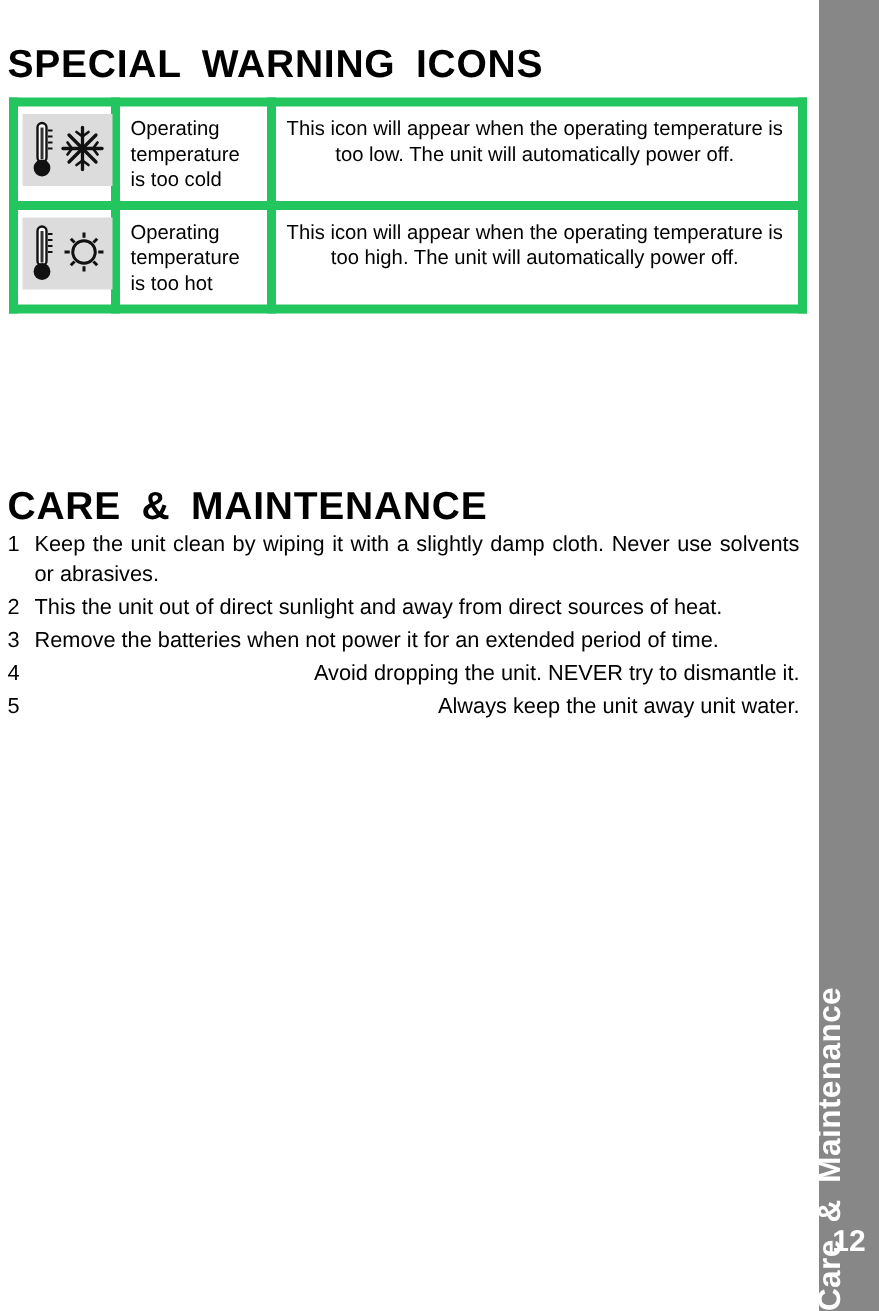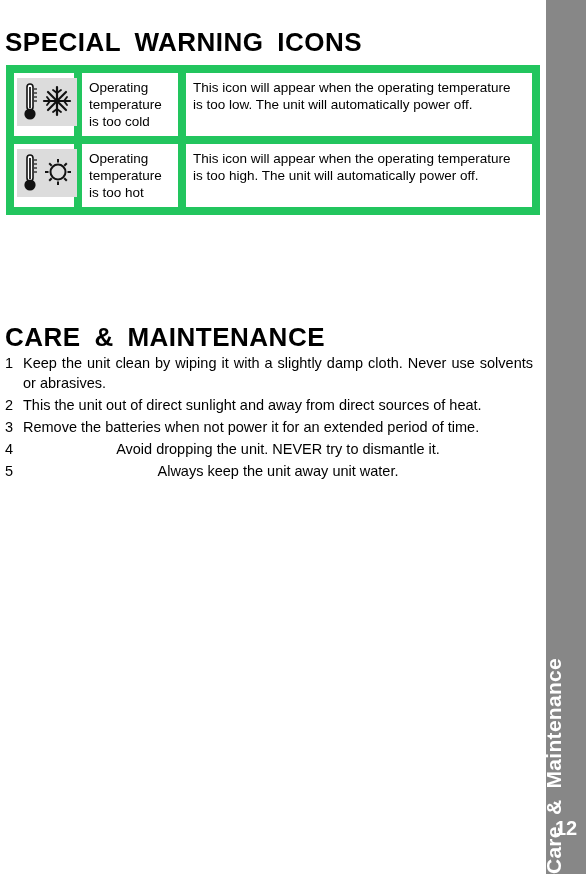--- a/index.html
+++ b/index.html
@@ -50,27 +50,27 @@
   
   #icons-table {
     position: absolute;
     left: 6px;
     top: 65px;
     width: 526px;
     border-collapse: collapse;
     table-layout: fixed;
   }
   #icons-table td {
-    border: 8px solid #22c55e;
+    border: 6px solid #22c55e;
     padding: 0;
     vertical-align: top;
   }
   .col-icon  { width: 68px; }
   .col-label { width: 104px; }
-  .col-desc  { width: 354px; }
+  .col-desc  { width: 354px; text-align: center; }
 
   .icon-cell {
     text-align: center;
     padding: 5px 3px 5px 3px !important;
   }
   .icon-box {
     display: inline-block;
     background: #dcdcdc;
     width: 60px;
     height: 38px;
@@ -102,21 +102,21 @@
   .care-num {
     width: 18px;
     flex: 0 0 18px;
     text-align: left;
   }
   .care-text {
     flex: 1;
     text-align: justify;
     text-justify: inter-word;
   }
-  .care-text.nojustify { text-align: center; }
+  .care-text.nojustify { text-align: right; }
 
   
   #sidebar {
     position: absolute;
     right: 0;
     top: 0;
     width: 40px;
     height: 874px;
     background: #878787;
   }

